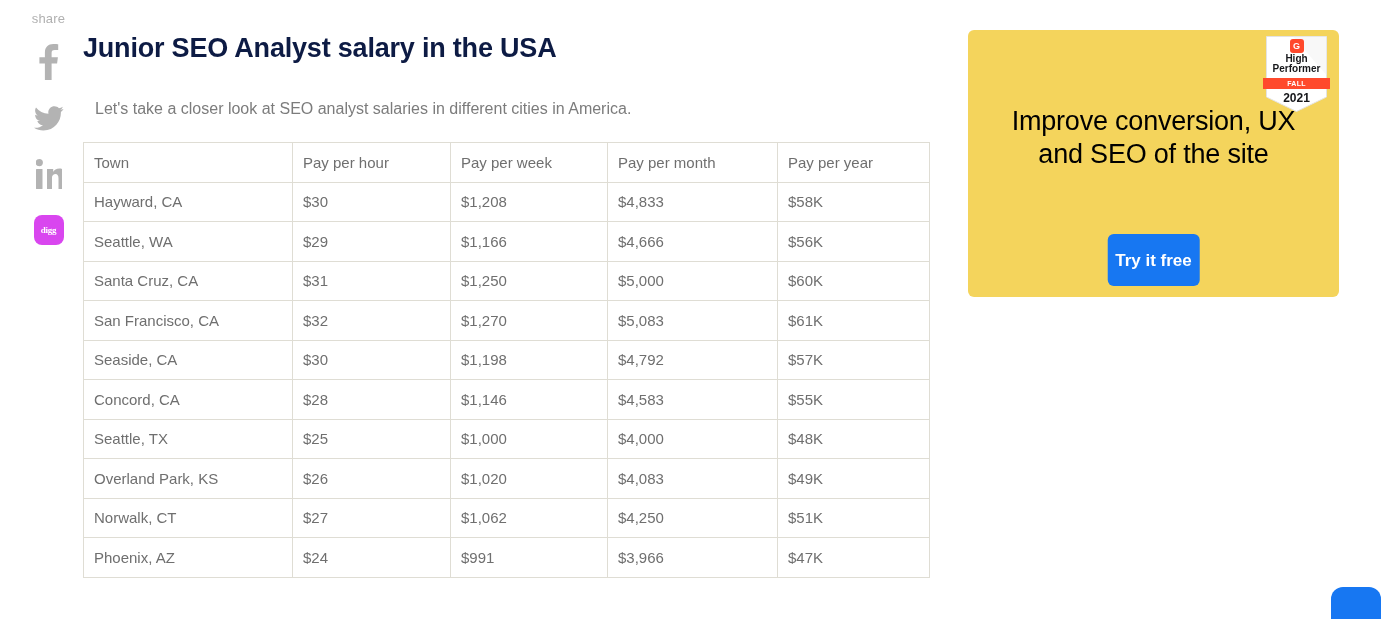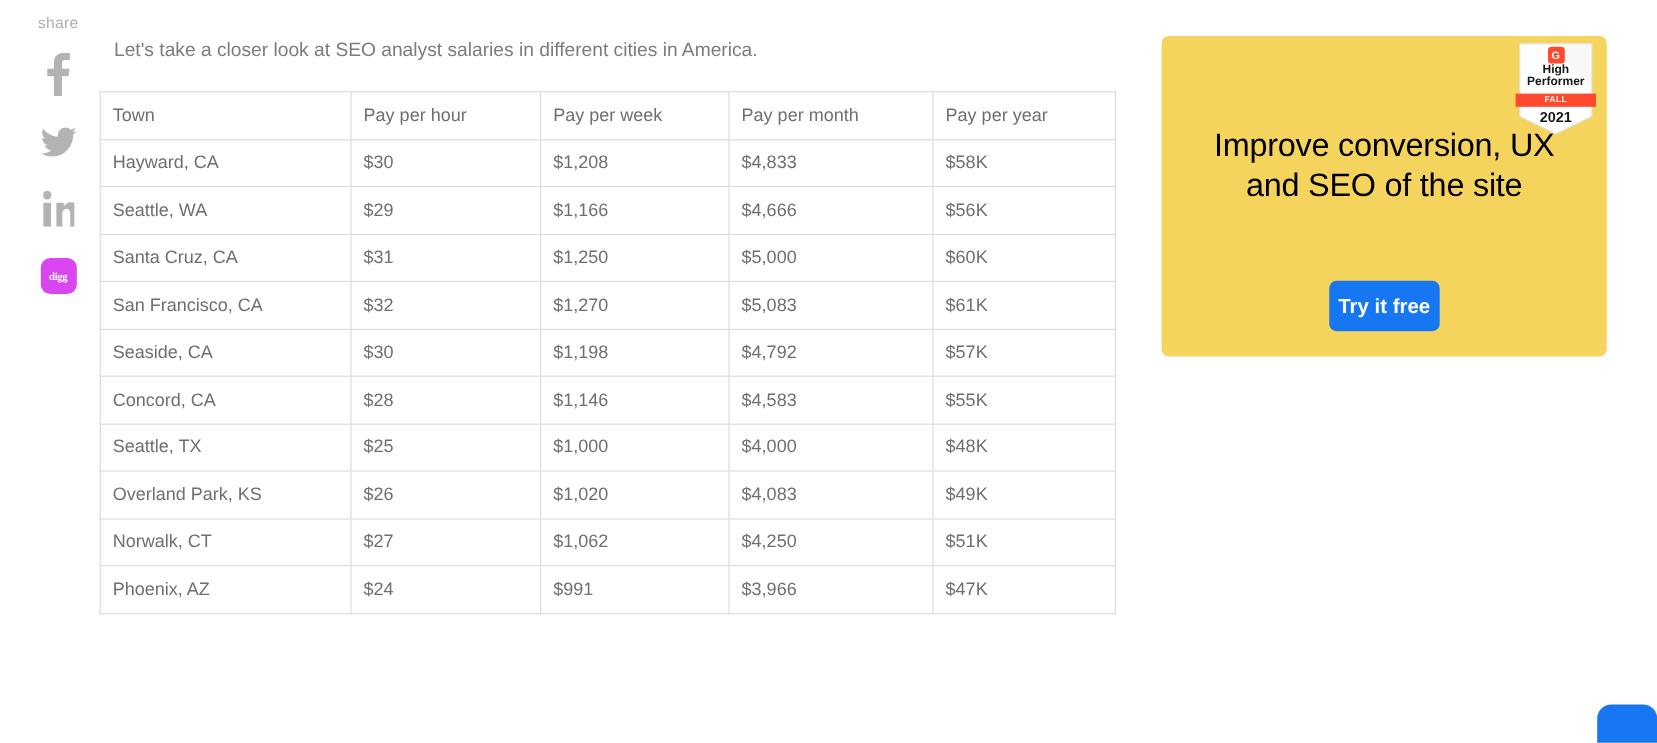--- a/index.html
+++ b/index.html
@@ -148,21 +148,21 @@
     transform: translateX(-50%);
     top: 204px;
     background: #1777f2;
     color: #ffffff;
     border: none;
     border-radius: 6px;
     font-size: 17px;
     font-weight: bold;
     font-family: "Liberation Sans", sans-serif;
     padding: 0 8px;
-    height: 42px;
+    height: 52px;
     line-height: 41px;
     cursor: pointer;
     white-space: nowrap;
   }
 
   
   .g2-badge {
     position: absolute;
     right: 11px;
     top: 5px;
@@ -265,20 +265,21 @@
         </svg>
       </span>
     </div>
 
     <div class="share-icon">
       <span class="digg-box">digg</span>
     </div>
   </div>
 
   <div class="content">
+    <h1 class="page-title">Junior SEO Analyst salary in the USA</h1>
     <p class="page-subtitle">Let's take a closer look at SEO analyst salaries in different cities in America.</p>
 
     <div class="table-wrap">
       <table class="salary-table">
         <colgroup>
           <col class="c0">
             <col class="c1">
             <col class="c2">
             <col class="c3">
             <col class="c4">

